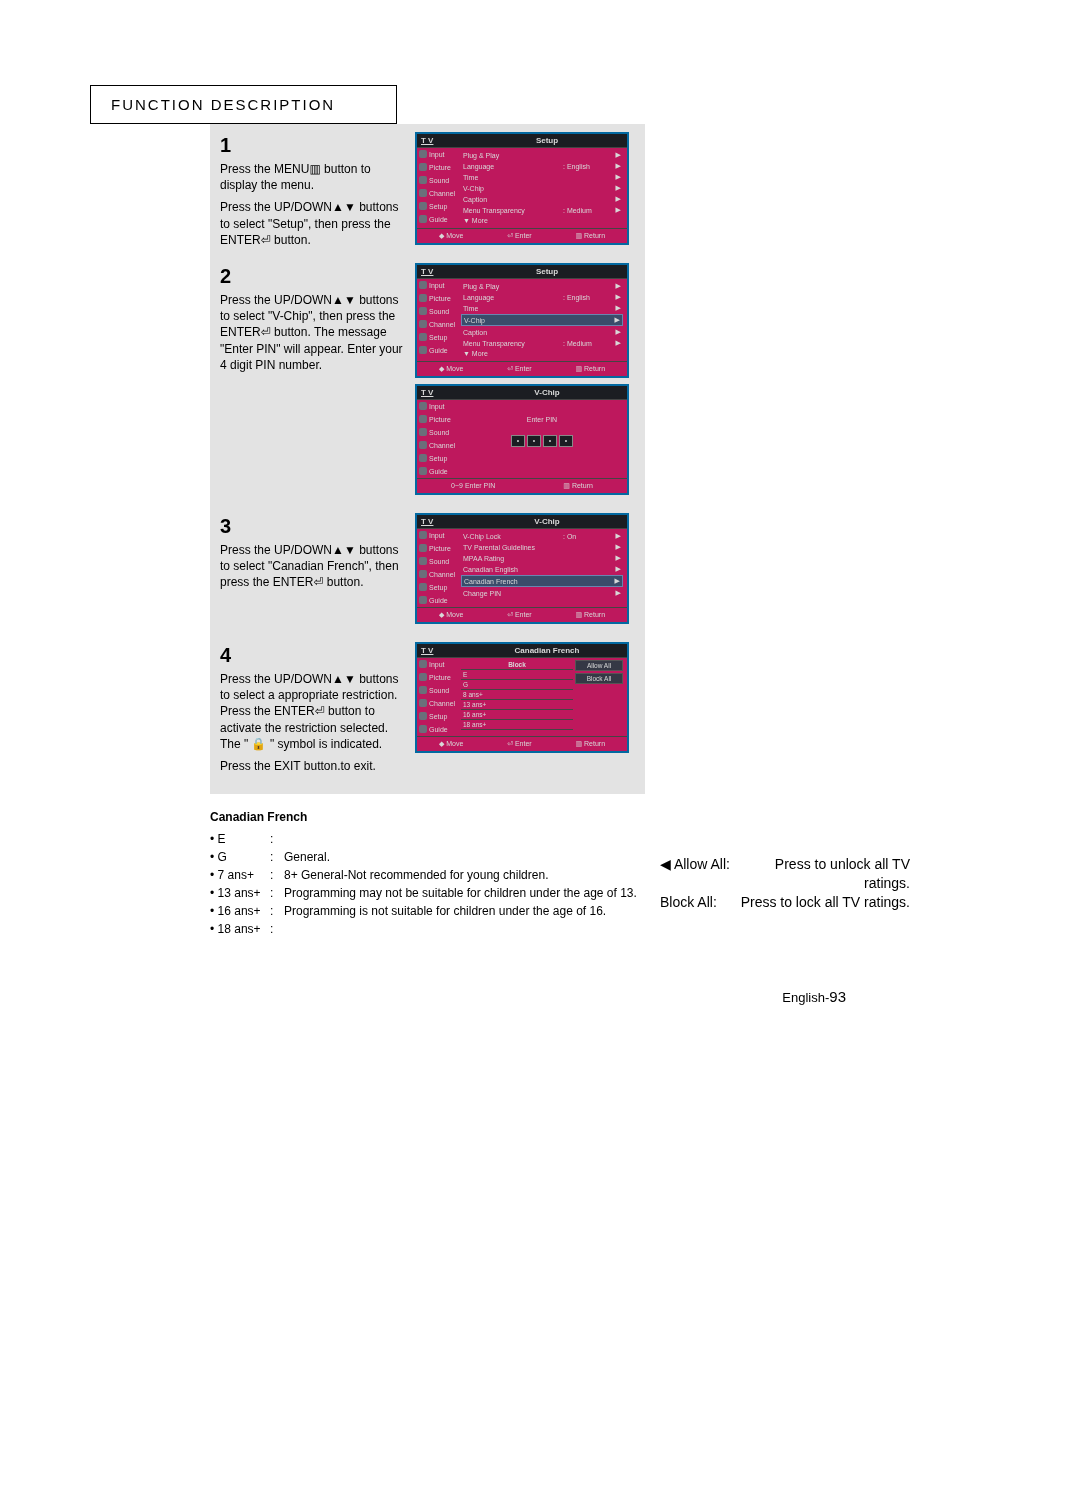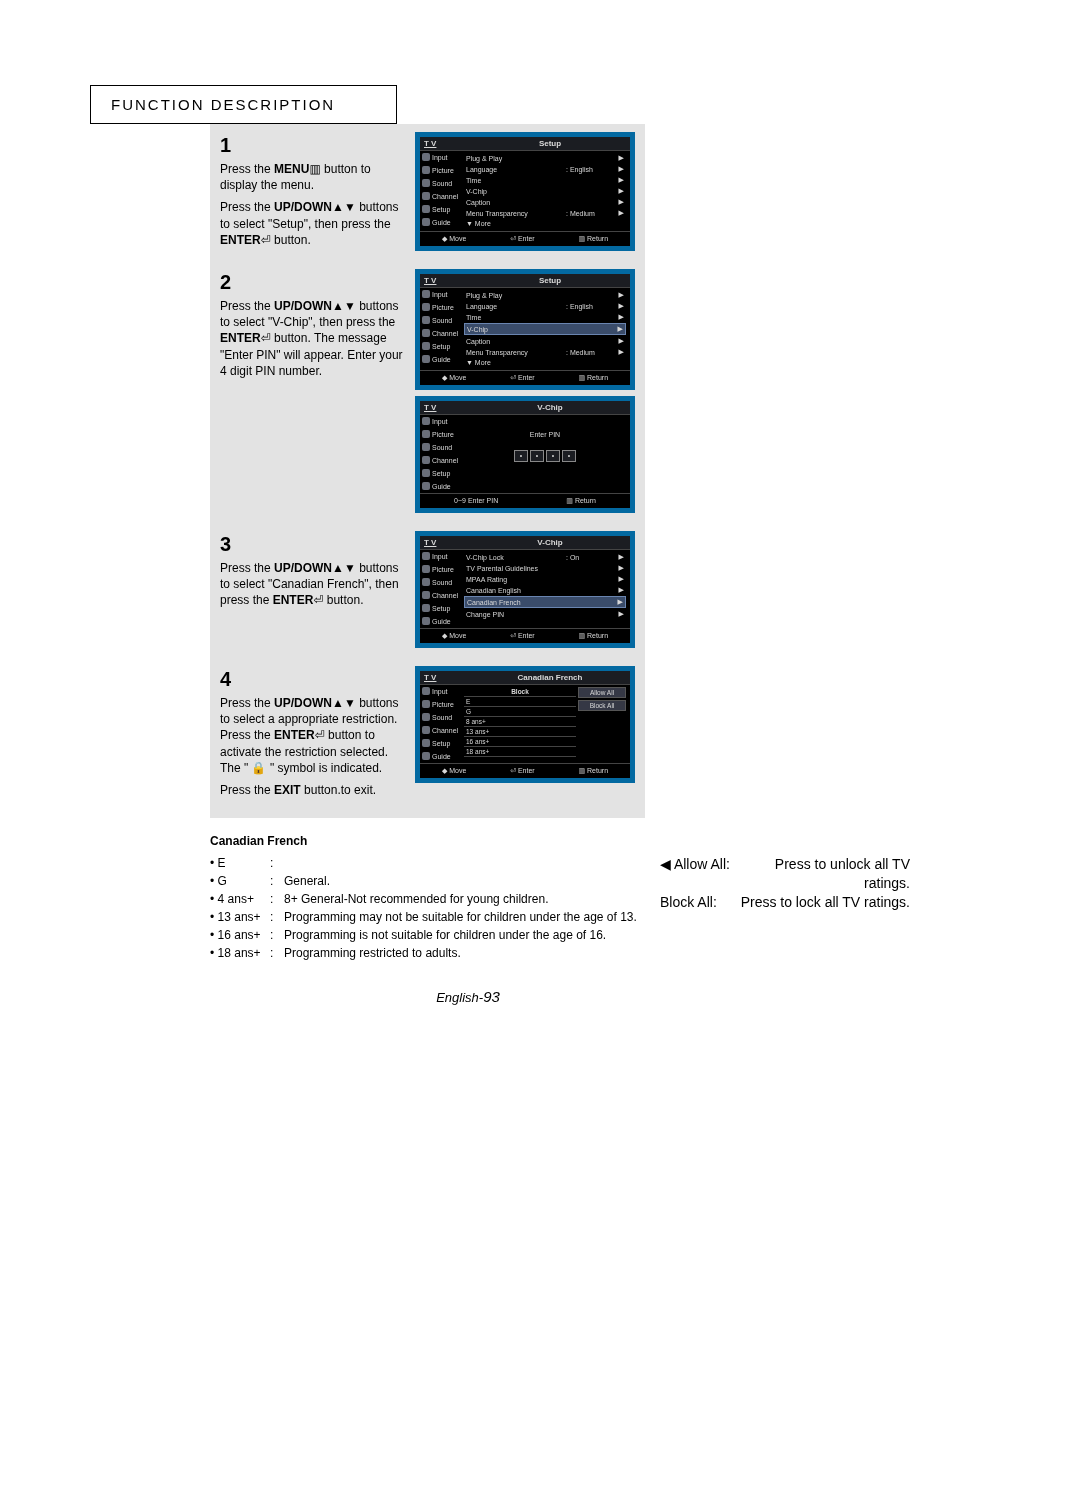--- a/index.html
+++ b/index.html
@@ -45,27 +45,27 @@
   width: 185px;
   font-size: 12px;
   color: #000;
   line-height: 1.35;
 }
 .step-num {
   font-size: 20px;
   font-weight: bold;
   margin-bottom: 2px;
 }
-.sbold { font-weight: bold; text-align: center; }
+.sbold { font-weight: normal; text-align: center; }
 .screenshots {
   flex: 1;
 }
 .tvshot {
-  background: #000000;
-  border: 5px solid #0369a1;
+  background: #be185d;
+  border: 2px solid #0369a1;
   width: 210px;
   margin-bottom: 6px;
 }
 .tvhead {
   display: flex;
   color: #d8d8d8;
   font-size: 8px;
   font-weight: bold;
 }
 .tvhead .tvlabel {
@@ -177,24 +177,23 @@
   width: 680px;
   font-size: 12px;
   line-height: 1.5;
 }
 .definitions .hdr { font-weight: bold; margin-bottom: 4px; }
 .def-row { display: flex; }
 .def-row .k { width: 60px; }
 .def-row .s { width: 14px; }
 .def-row .v { flex: 1; }
 .pgnum {
-  text-align: center;
-  margin-top: 26px;
+  text-align: right;
+  margin-top: 50px;
   font-size: 13px;
-  font-style: italic;
 }
 .pgnum .n { font-size: 15px; }
 .glyph { font-family: inherit; }
 </style>
 </head>
 <body>
 
 <div class="page">
   <div class="header-box">FUNCTION DESCRIPTION</div>
 
@@ -487,38 +486,37 @@
         <div class="def-row">
           <span class="k">• E</span>
           <span class="s">:</span>
         </div>
         <div class="def-row">
           <span class="k">• G</span>
           <span class="s">:</span>
           <span class="v">General.</span>
         </div>
         <div class="def-row">
-          <span class="k">• 4 ans+</span>
+          <span class="k">• 7 ans+</span>
           <span class="s">:</span>
           <span class="v">8+ General-Not recommended for young children.</span>
         </div>
         <div class="def-row">
           <span class="k">• 13 ans+</span>
           <span class="s">:</span>
           <span class="v">Programming may not be suitable for children under the age of 13.</span>
         </div>
         <div class="def-row">
           <span class="k">• 16 ans+</span>
           <span class="s">:</span>
           <span class="v">Programming is not suitable for children under the age of 16.</span>
         </div>
         <div class="def-row">
           <span class="k">• 18 ans+</span>
           <span class="s">:</span>
-          <span class="v">Programming restricted to adults.</span>
         </div>
       </div>
   </div>
 
   <div class="pgnum">
     <span>English-</span><span class="n">93</span>
   </div>
 </div>
 
 </body></html>

